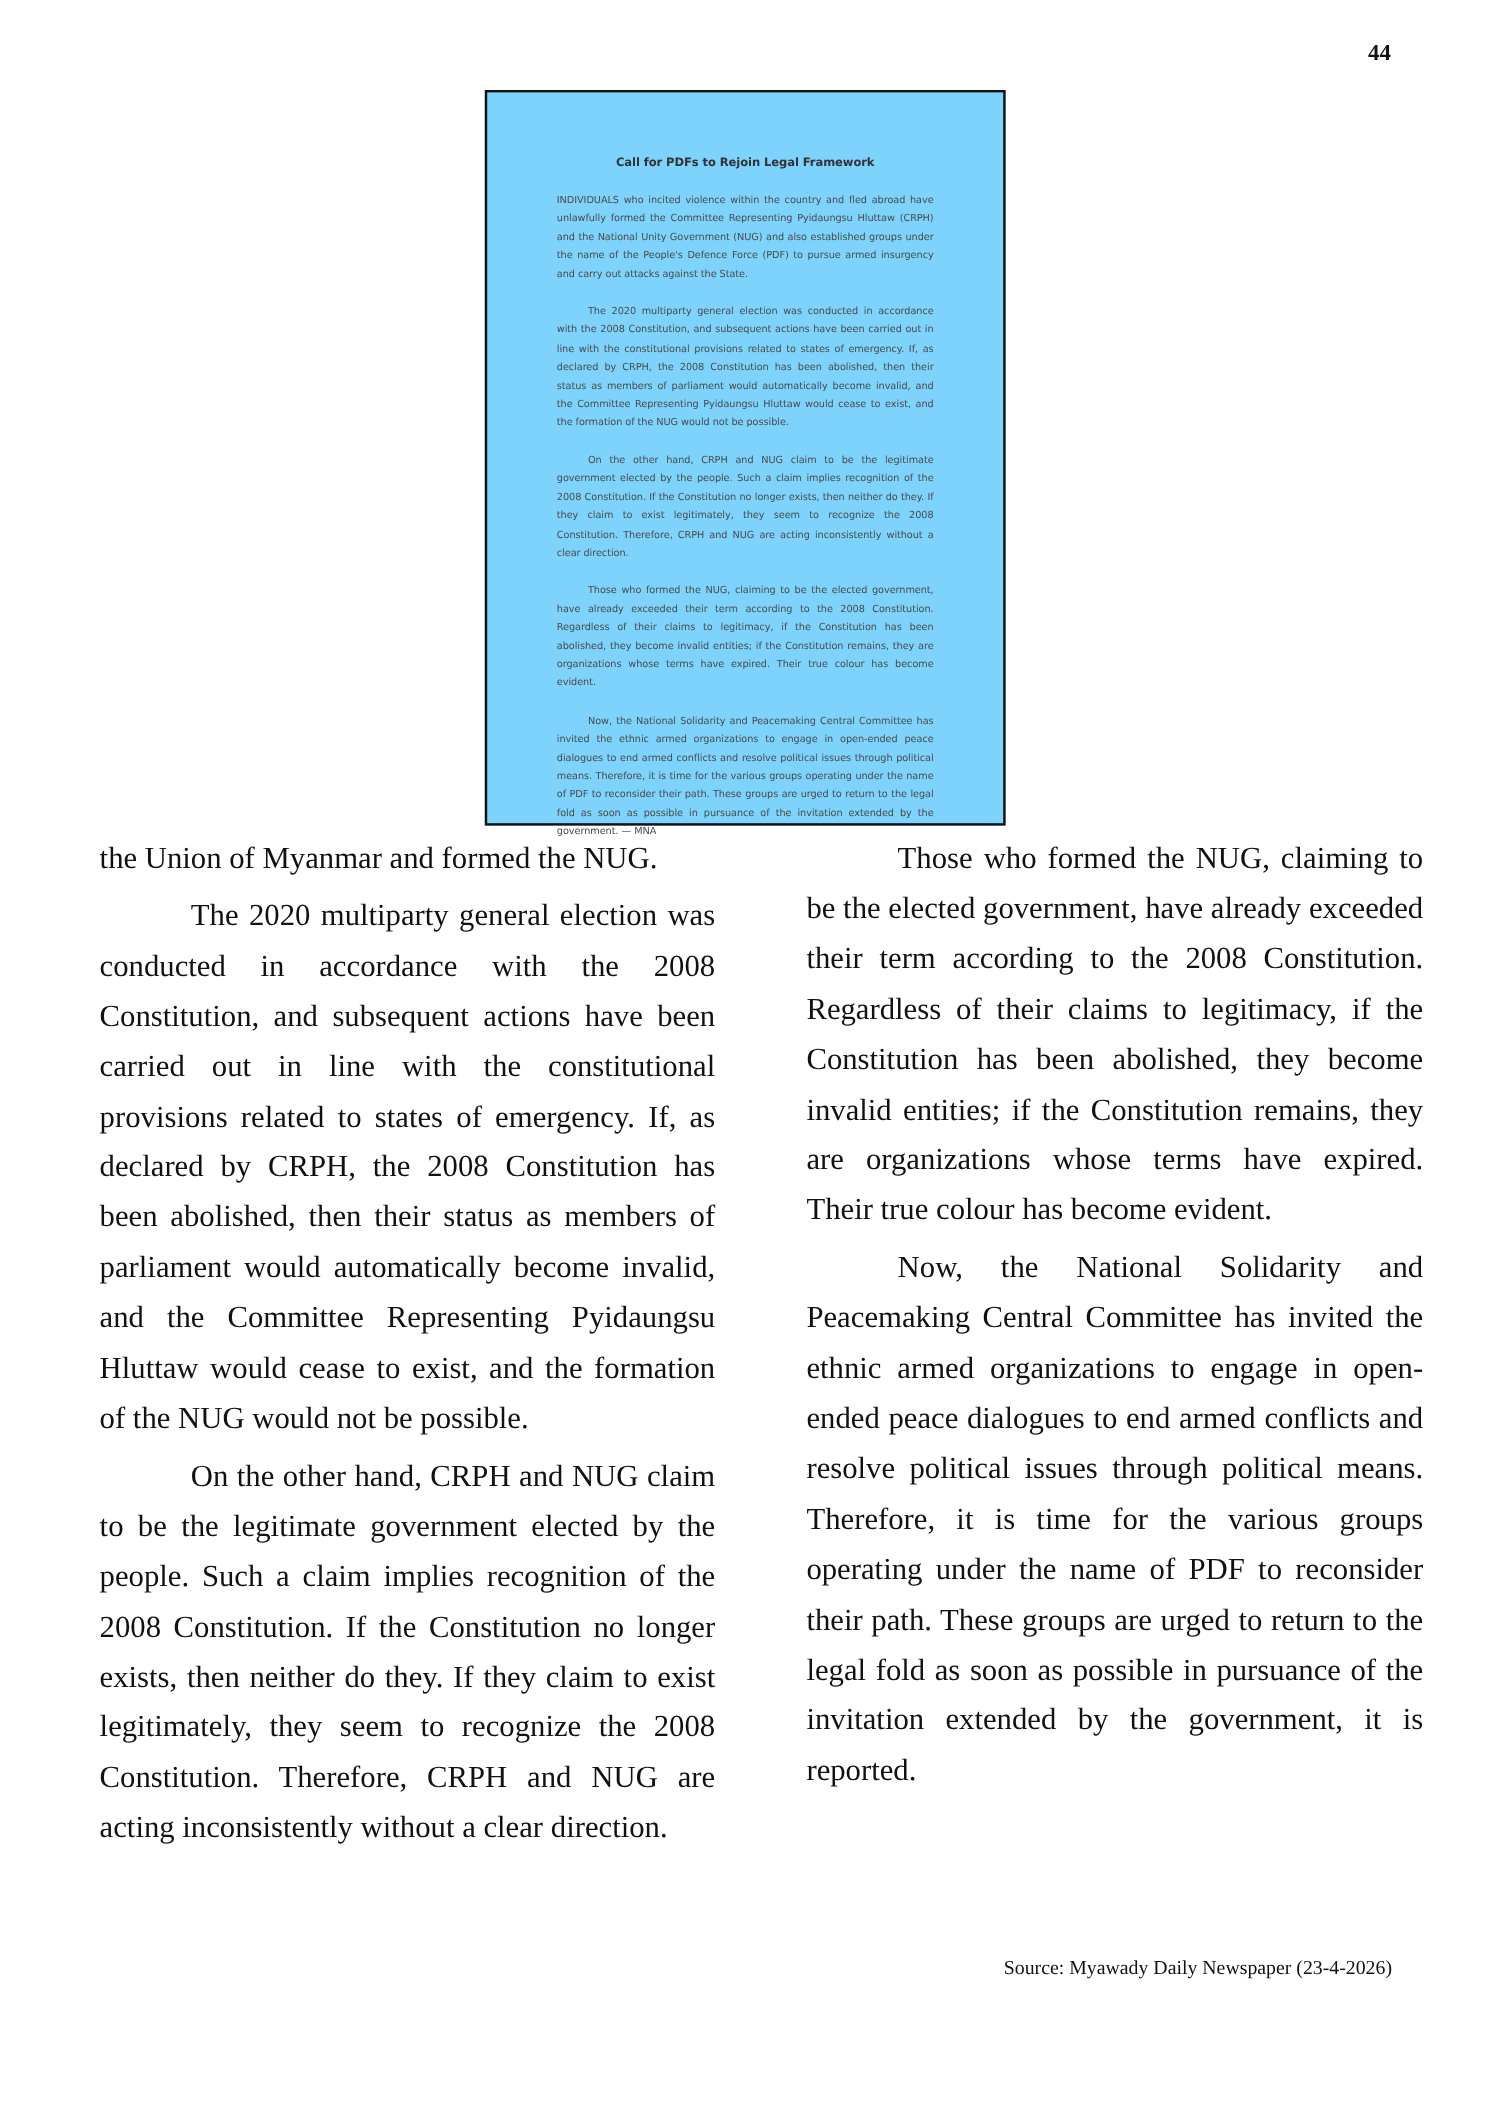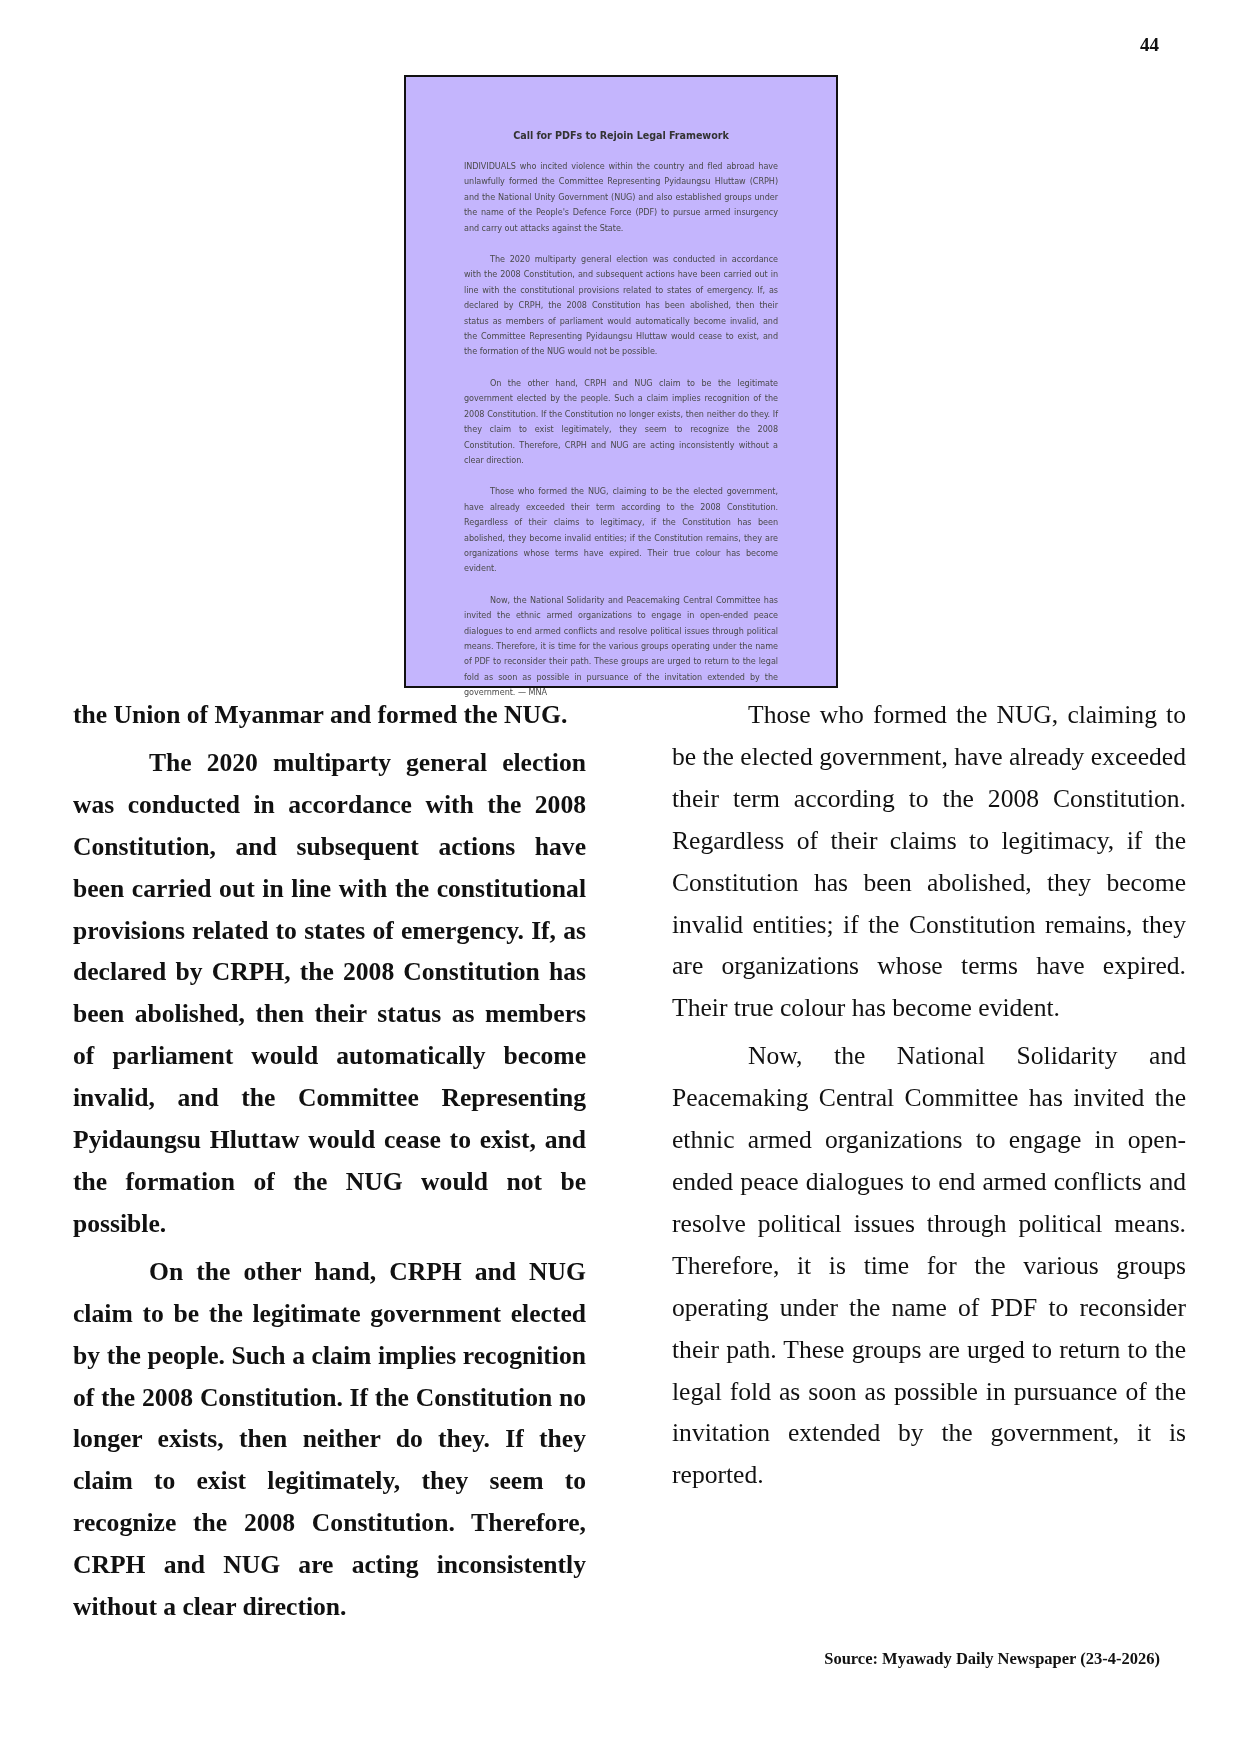--- a/index.html
+++ b/index.html
@@ -7,46 +7,46 @@
       width: 1241px; height: 1755px; position: relative; overflow: hidden;
       font-family: "Liberation Serif", "DejaVu Serif", serif; color: #111;
     }
     .page-number {
       position: absolute; top: 34px; left: 1140px;
       font-weight: bold; font-size: 19px;
     }
     .article-image {
       position: absolute; left: 404px; top: 75px;
       width: 430px; height: 609px;
-      border: 2px solid #111; background: #c4b5fd; box-sizing: content-box;
+      border: 2px solid #111; background: #7dd3fc; box-sizing: content-box;
     }
     .article-inner {
       position: absolute; left: 42px; right: 42px; top: 52px;
       font-family: "DejaVu Sans", "Liberation Sans", sans-serif;
       color: #4a4a4a; font-size: 8.1px; line-height: 15.4px;
       text-align: justify; letter-spacing: -0.05px;
     }
     .article-title {
       text-align: center; font-weight: bold; color: #333;
       font-size: 9.6px; margin-bottom: 4px; line-height: 14px;
     }
     .article-inner p { margin: 16px; }
     .article-inner p.indent { text-indent: 26px; }
     .col {
       position: absolute; top: 694px; width: 513px;
       font-size: 25.6px; line-height: 41.9px; text-align: justify;
       hyphens: manual;
     }
     .col p { margin: 0 0 6px 0; }
     .col p.indent { text-indent: 76px; }
-    .col-left { left: 73px; font-weight: bold; }
+    .col-left { left: 83px; }
     .col-right { left: 672px; width: 514px; }
     .source {
       position: absolute; top: 1630px; right: 81px;
-      font-weight: bold; font-size: 16.5px; margin-top: 19px;
+      font-weight: normal; font-size: 16.5px;
     }
   </style>
 </head>
 <body>
 
 <div class="page-number">44</div>
 
 <div class="article-image">
   <div class="article-inner">
     <div class="article-title">Call for PDFs to Rejoin Legal Framework</div>

